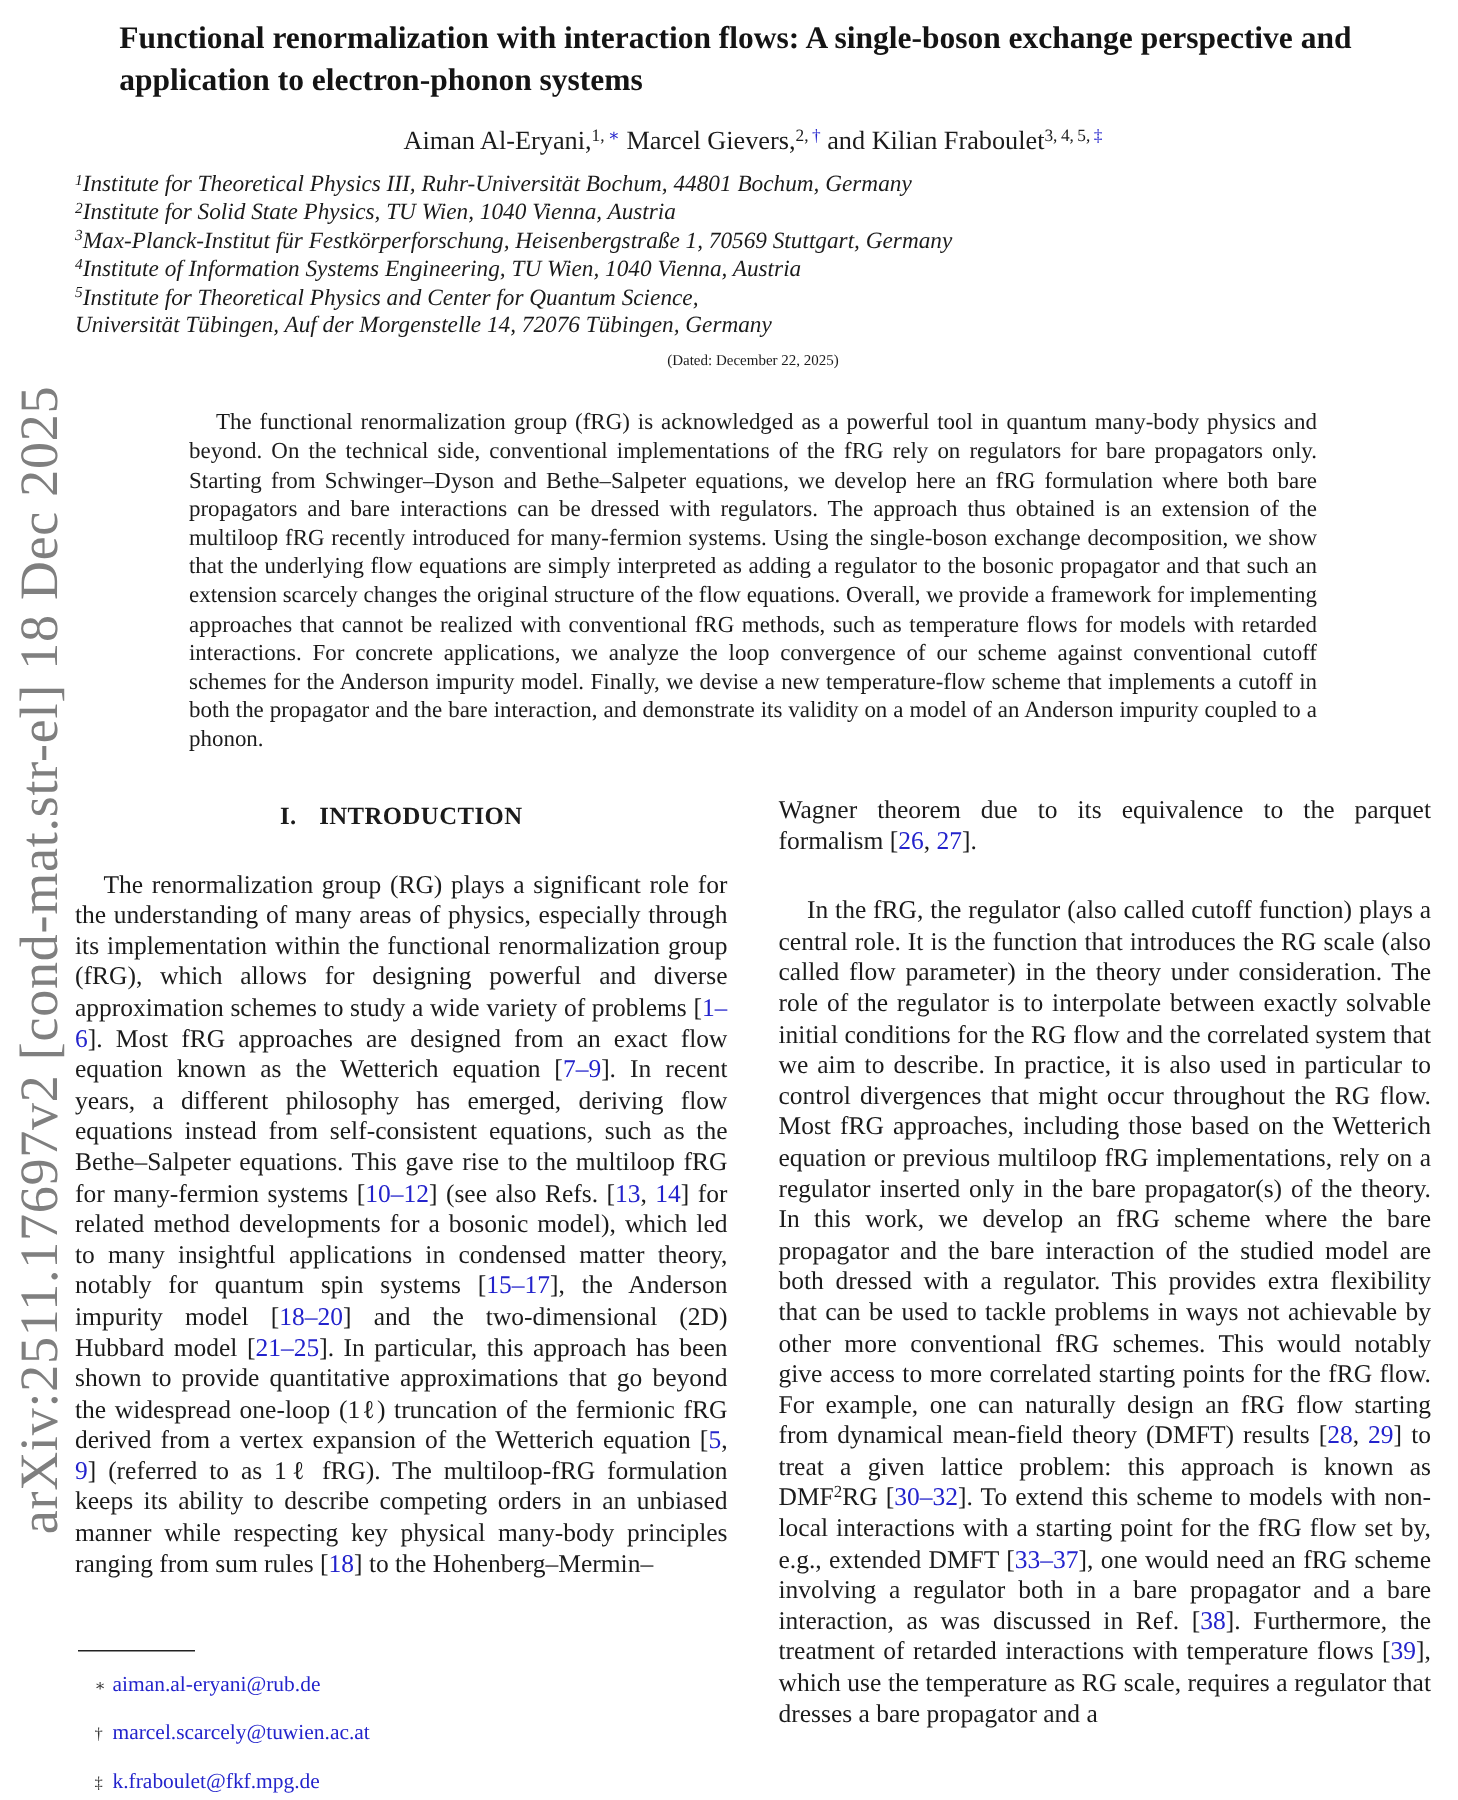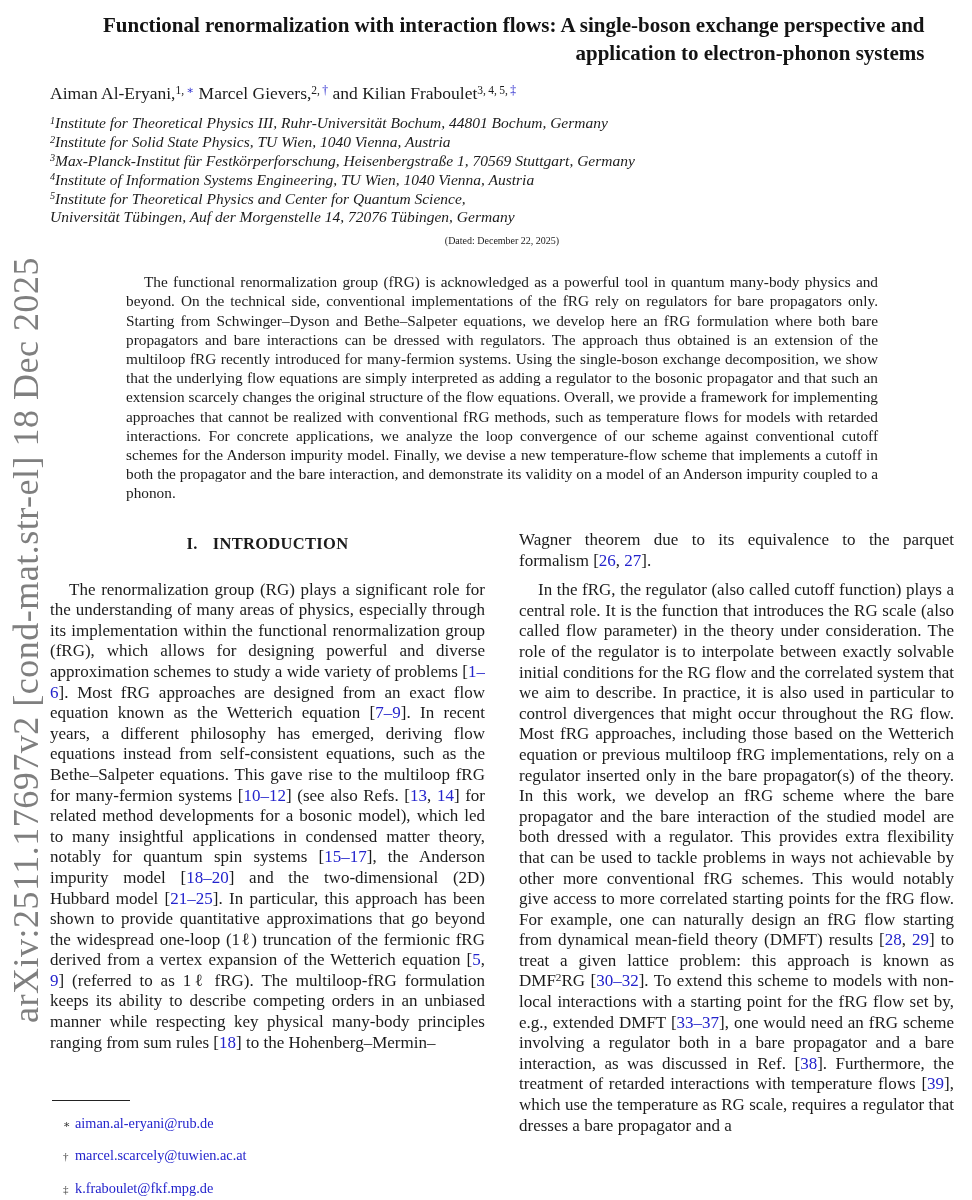--- a/index.html
+++ b/index.html
@@ -8,42 +8,42 @@
     background:#ffffff;color:#1b1b1b;
     font-family:"Liberation Serif","DejaVu Serif",serif;
   }
   .stamp{
     position:absolute;top:640px;left:26px;
     transform:translate(-50%,-50%) rotate(-90deg);
     white-space:nowrap;font-size:36px;color:#7f7f7f;letter-spacing:0.5px;
   }
   .content{position:absolute;left:50px;right:18px;top:6px;}
   .title{
-    text-align:right;font-weight:bold;font-size:21px;line-height:1.32;
+    text-align:left;font-weight:bold;font-size:21px;line-height:1.32;
     max-width:845px;margin:6px auto 16px;color:#141414;
   }
-  .authors{text-align:left;font-size:17.5px;margin:0 0 10px;}
+  .authors{text-align:center;font-size:17.5px;margin:0 0 10px;}
   sup{font-size:0.66em;vertical-align:baseline;position:relative;top:-0.45em;line-height:0;}
   .affil{text-align:left;font-style:italic;font-size:15.5px;line-height:18.8px;}
   .dated{text-align:center;font-size:10px;margin-top:8px;}
   .abstract{
     width:752px;margin:26px auto 0;text-align:justify;
     font-size:15.3px;line-height:19.2px;
   }
   .abstract p{margin:0;text-indent:18px;}
   .columns{
     position:absolute;left:50px;right:18px;top:530px;bottom:0;
     display:flex;gap:34px;overflow:hidden;
   }
   .col{flex:1;position:relative;text-align:justify;font-size:17px;line-height:20.6px;overflow:hidden;}
   .sec-head{text-align:center;font-weight:bold;font-size:16.5px;letter-spacing:0.3px;margin:4px 0 25px;}
   .sec-head .sec-title{margin-left:15px;}
   p.body{margin:0;text-indent:19px;}
   p.body.noindent{text-indent:0;}
-  p.body.parskip{margin-top:9px;}
+  p.body.parskip{margin-top:26px;}
   .cite{color:#2323cc;}
   .footblock{
     position:absolute;left:0;right:0;bottom:2px;background:#ffffff;
     font-size:14.3px;line-height:19.5px;text-align:left;padding-top:14px;
   }
   .footrule{width:78px;border:0;border-top:1.5px solid #222;margin:0 0 12px 2px;}
   .fn{padding-left:13px;margin-top:13px;}
   .fnmark{font-size:11px;vertical-align:top;position:relative;top:1px;display:inline-block;width:12px;color:#333;}
   .fnmail{color:#2323cc;}
 </style>

